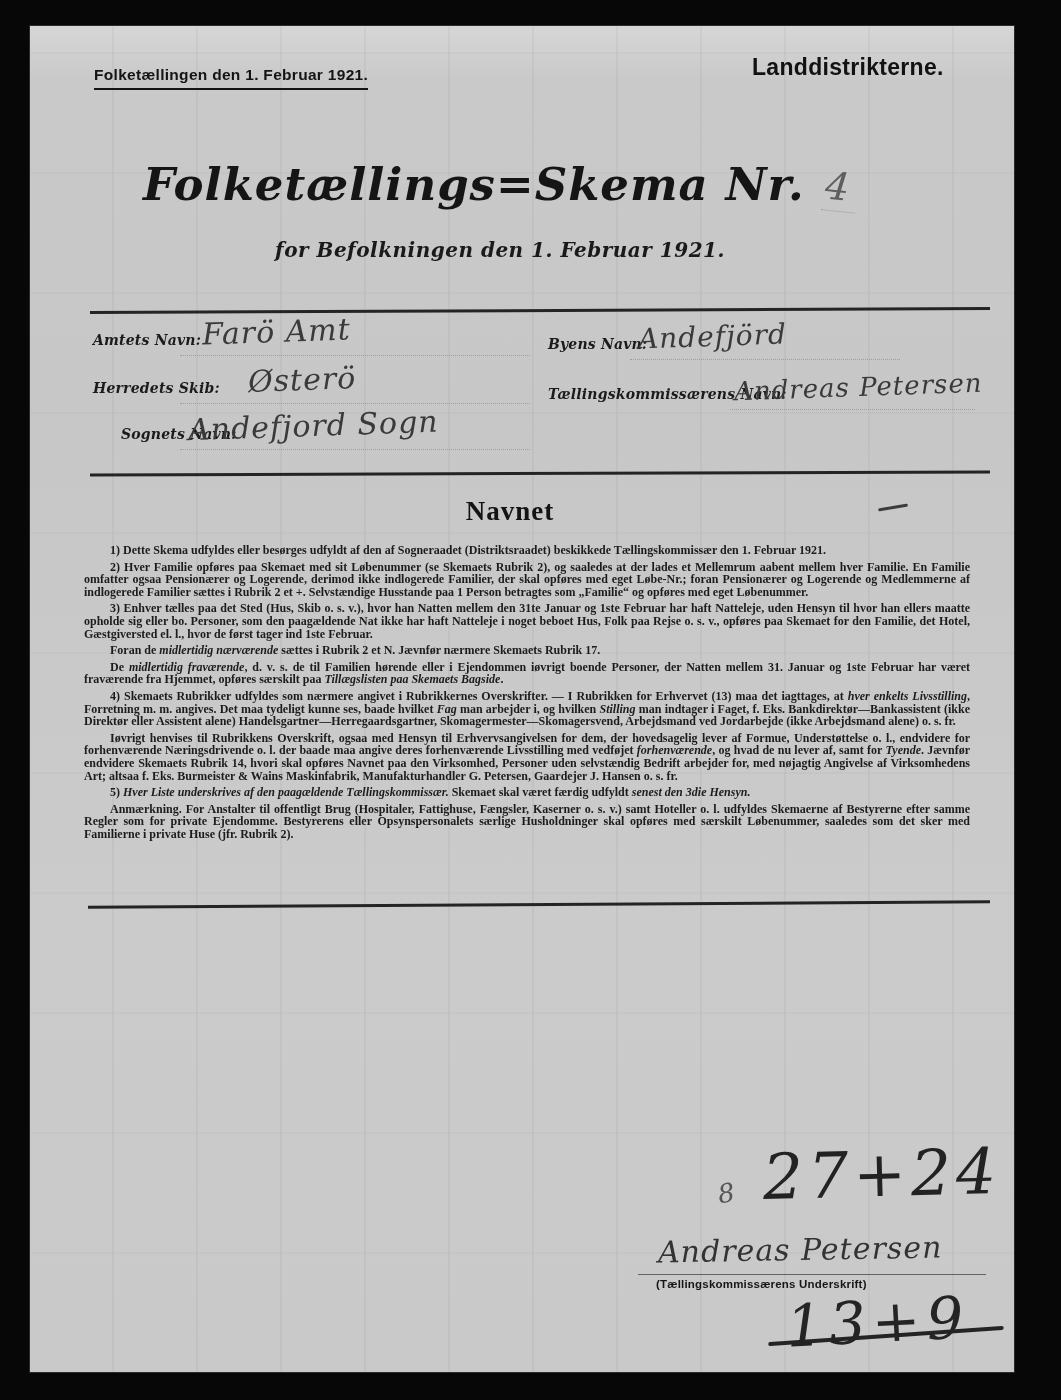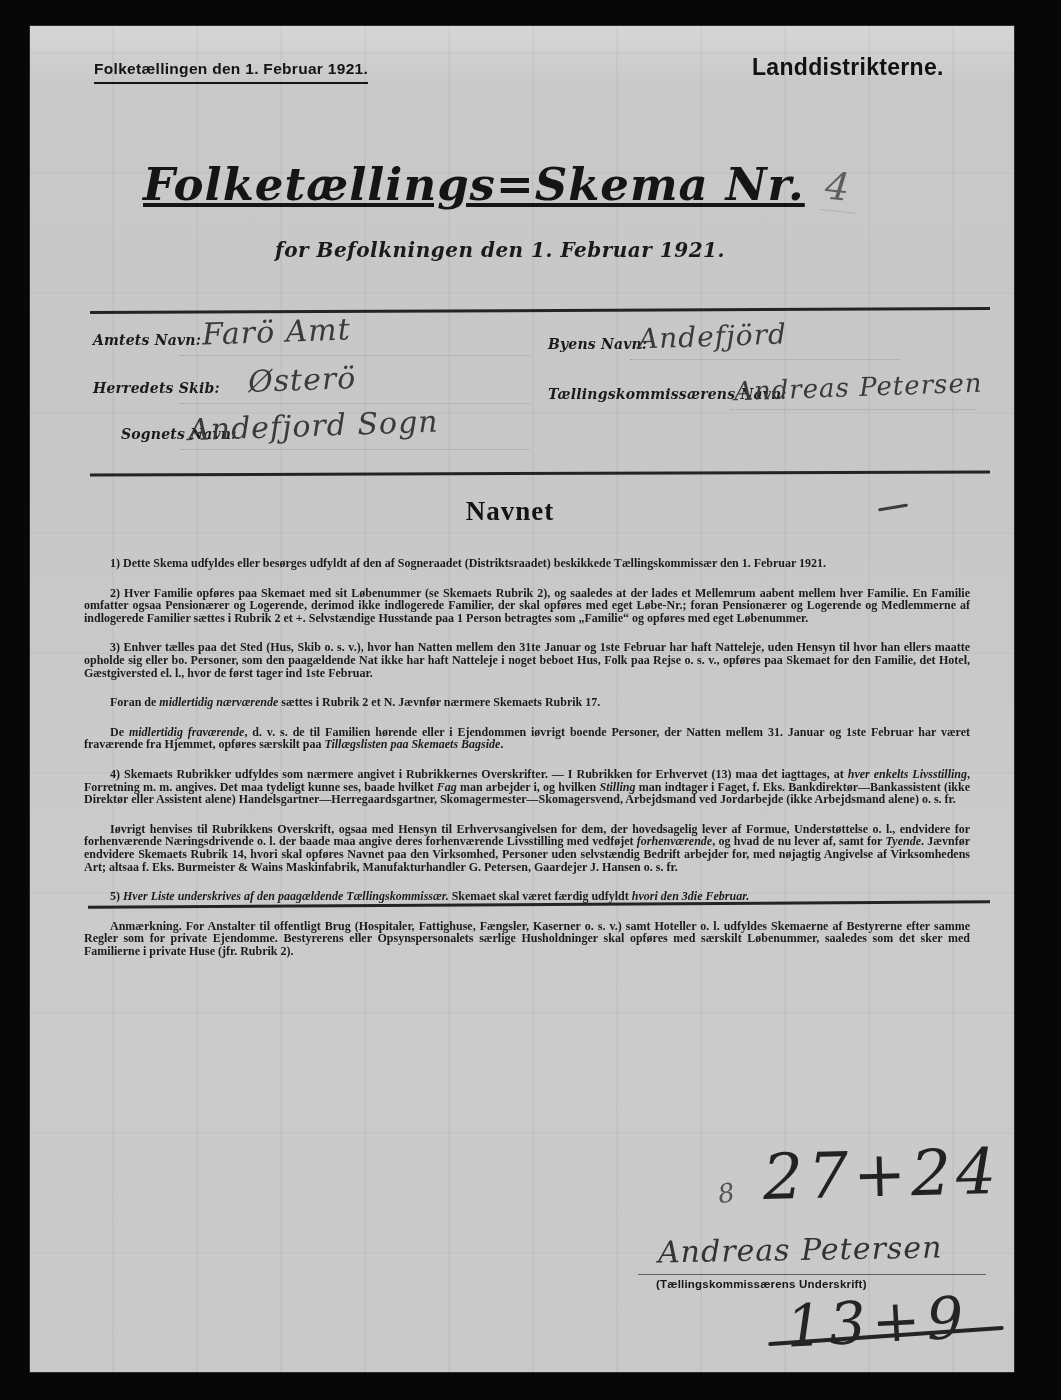--- a/index.html
+++ b/index.html
@@ -23,40 +23,40 @@
     content: ""; position: absolute; inset: 0;
     background:
       repeating-linear-gradient(90deg, transparent 0 82px, rgba(60,60,60,0.06) 82px 84px),
       repeating-linear-gradient(0deg, transparent 0 118px, rgba(60,60,60,0.04) 118px 120px);
     opacity: .8; pointer-events: none;
   }
 
   .abs { position: absolute; }
 
   .header-left {
-    left: 64px; top: 34px;
+    left: 64px; top: 40px;
     font-family: "Liberation Sans", sans-serif;
     font-weight: bold; font-size: 15.5px; color: #141414;
     border-bottom: 2.5px solid #141414; padding-bottom: 4px;
     letter-spacing: .3px;
   }
   .header-right {
     left: 722px; top: 28px;
     font-family: "Liberation Sans", sans-serif;
     font-weight: bold; font-size: 23px; color: #121212;
     letter-spacing: .3px;
   }
 
   .title-row {
     left: 0; top: 132px; width: 940px; text-align: center;
   }
   .title-text {
     font-family: "DejaVu Serif", serif;
     font-style: italic; font-weight: bold;
-    font-size: 45px; color: #151515; letter-spacing: 1px; text-decoration: underline;
+    font-size: 45px; color: #151515; letter-spacing: 1px;
   }
   .title-number {
     display: inline-block;
     font-family: "DejaVu Serif", serif;
     font-style: italic; font-size: 38px; font-weight: normal;
     color: #5e5e5e; margin-left: 14px;
     transform: rotate(6deg);
     border-bottom: 1px dotted #9b9b9b; padding: 0 8px 2px 2px;
   }
   .subtitle-row { left: 0; top: 212px; width: 940px; text-align: center; }
@@ -95,21 +95,21 @@
     left: 848px; top: 480px; width: 30px; height: 2.5px;
     background: #3c3c3c; transform: rotate(-10deg); border-radius: 2px;
   }
 
   .rules-block {
     left: 54px; top: 514px; width: 886px;
     font-family: "Liberation Serif", serif;
     font-weight: bold; font-size: 12px; line-height: 1.05;
     color: #1c1c1c; text-align: justify;
   }
-  .rules-block p { margin: 17px 0 3px 0; text-indent: 26px; }
+  .rules-block p { margin: 4px 0 3px 0; text-indent: 26px; }
   .rules-block .it { font-style: italic; }
   .rules-block .bd { font-weight: bold; }
 
   .tally-small {
     left: 688px; top: 1152px;
     font-size: 26px; transform: rotate(-8deg); color: #555;
   }
   .tally-main {
     left: 733px; top: 1112px;
     font-size: 63px; letter-spacing: 5px;
@@ -182,21 +182,21 @@
     <div class="abs regler-heading">Navnet</div>
     <div class="abs pen-dash"></div>
     <div class="abs rules-block">
         <p><span>1) Dette Skema udfyldes eller besørges udfyldt af den af Sogneraadet (Distriktsraadet) beskikkede Tællingskommissær den 1. Februar 1921.</span></p>
         <p><span>2) Hver Familie opføres paa Skemaet med sit Løbenummer (se Skemaets Rubrik 2), og saaledes at der lades et Mellemrum aabent mellem hver Familie. En Familie omfatter ogsaa Pensionærer og Logerende, derimod ikke indlogerede Familier, der skal opføres med eget Løbe-Nr.; foran Pensionærer og Logerende og Medlemmerne af indlogerede Familier sættes i Rubrik 2 et +. Selvstændige Husstande paa 1 Person betragtes som „Familie“ og opføres med eget Løbenummer.</span></p>
         <p><span>3) Enhver tælles paa det Sted (Hus, Skib o. s. v.), hvor han Natten mellem den 31te Januar og 1ste Februar har haft Natteleje, uden Hensyn til hvor han ellers maatte opholde sig eller bo. Personer, som den paagældende Nat ikke har haft Natteleje i noget beboet Hus, Folk paa Rejse o. s. v., opføres paa Skemaet for den Familie, det Hotel, Gæstgiversted el. l., hvor de først tager ind 1ste Februar.</span></p>
         <p><span>Foran de </span><span class="it">midlertidig nærværende</span><span> sættes i Rubrik 2 et </span><span class="bd">N.</span><span> Jævnfør nærmere Skemaets Rubrik 17.</span></p>
         <p><span>De </span><span class="it">midlertidig fraværende</span><span>, d. v. s. de til Familien hørende eller i Ejendommen iøvrigt boende Personer, der Natten mellem 31. Januar og 1ste Februar har været fraværende fra Hjemmet, opføres særskilt paa </span><span class="it">Tillægslisten paa Skemaets Bagside</span><span>.</span></p>
         <p><span>4) Skemaets Rubrikker udfyldes som nærmere angivet i Rubrikkernes Overskrifter. — I Rubrikken for Erhvervet (13) maa det iagttages, at </span><span class="it">hver enkelts Livsstilling</span><span>, Forretning m. m. angives. Det maa tydeligt kunne ses, baade hvilket </span><span class="it">Fag</span><span> man arbejder i, og hvilken </span><span class="it">Stilling</span><span> man indtager i Faget, f. Eks. Bankdirektør—Bankassistent (ikke Direktør eller Assistent alene) Handelsgartner—Herregaardsgartner, Skomagermester—Skomagersvend, Arbejdsmand ved Jordarbejde (ikke Arbejdsmand alene) o. s. fr.</span></p>
         <p><span>Iøvrigt henvises til Rubrikkens Overskrift, ogsaa med Hensyn til Erhvervsangivelsen for dem, der hovedsagelig lever af Formue, Understøttelse o. l., endvidere for forhenværende Næringsdrivende o. l. der baade maa angive deres forhenværende Livsstilling med vedføjet </span><span class="it">forhenværende</span><span>, og hvad de nu lever af, samt for </span><span class="it">Tyende</span><span>. Jævnfør endvidere Skemaets Rubrik 14, hvori skal opføres Navnet paa den Virksomhed, Personer uden selvstændig Bedrift arbejder for, med nøjagtig Angivelse af Virksomhedens Art; altsaa f. Eks. Burmeister &amp; Wains Maskinfabrik, Manufakturhandler G. Petersen, Gaardejer J. Hansen o. s. fr.</span></p>
-        <p><span>5) </span><span class="it">Hver Liste underskrives af den paagældende Tællingskommissær.</span><span> Skemaet skal været færdig udfyldt </span><span class="it">hvori den 3die Februar.</span></p>
+        <p><span>5) </span><span class="it">Hver Liste underskrives af den paagældende Tællingskommissær.</span><span> Skemaet skal været færdig udfyldt </span><span class="it">senest den 3die Hensyn.</span></p>
         <p><span class="bd">Anmærkning.</span><span> For Anstalter til offentligt Brug (Hospitaler, Fattighuse, Fængsler, Kaserner o. s. v.) samt Hoteller o. l. udfyldes Skemaerne af Bestyrerne efter samme Regler som for private Ejendomme. Bestyrerens eller Opsynspersonalets særlige Husholdninger skal opføres med særskilt Løbenummer, saaledes som det sker med Familierne i private Huse (jfr. Rubrik 2).</span></p>
       </div>
 
     <div class="abs rule-line hr3"></div>
 
     <div class="abs hand tally-small">8</div>
     <div class="abs hand tally-main">27+24</div>
 
     <div class="abs hand signature">Andreas Petersen</div>
     <div class="abs sig-underline"></div>

